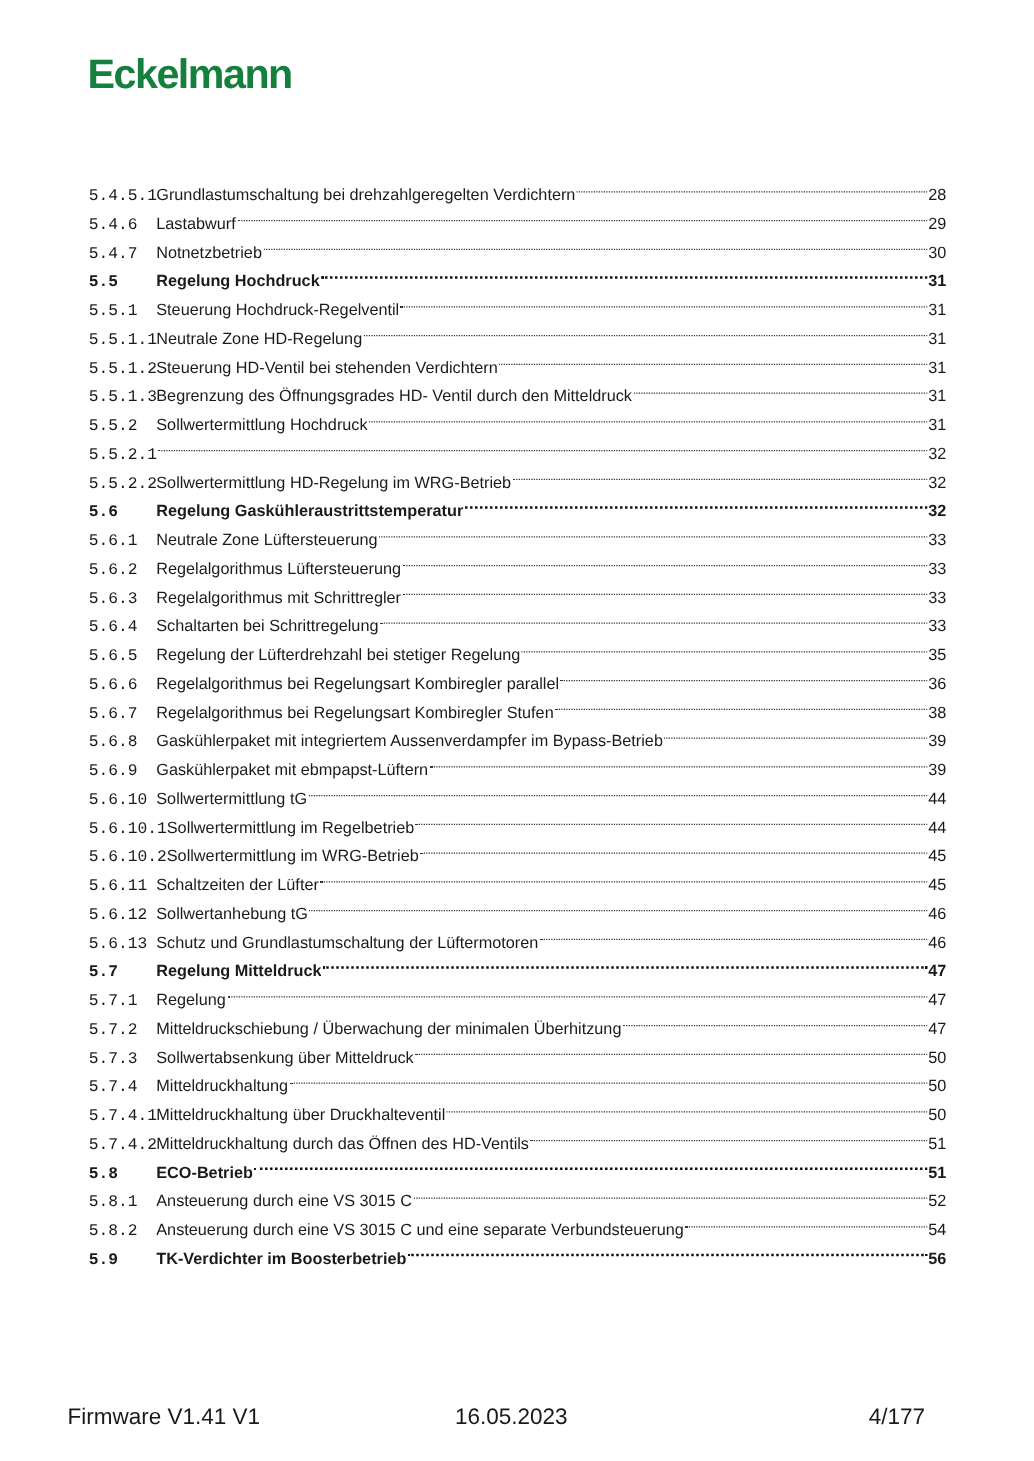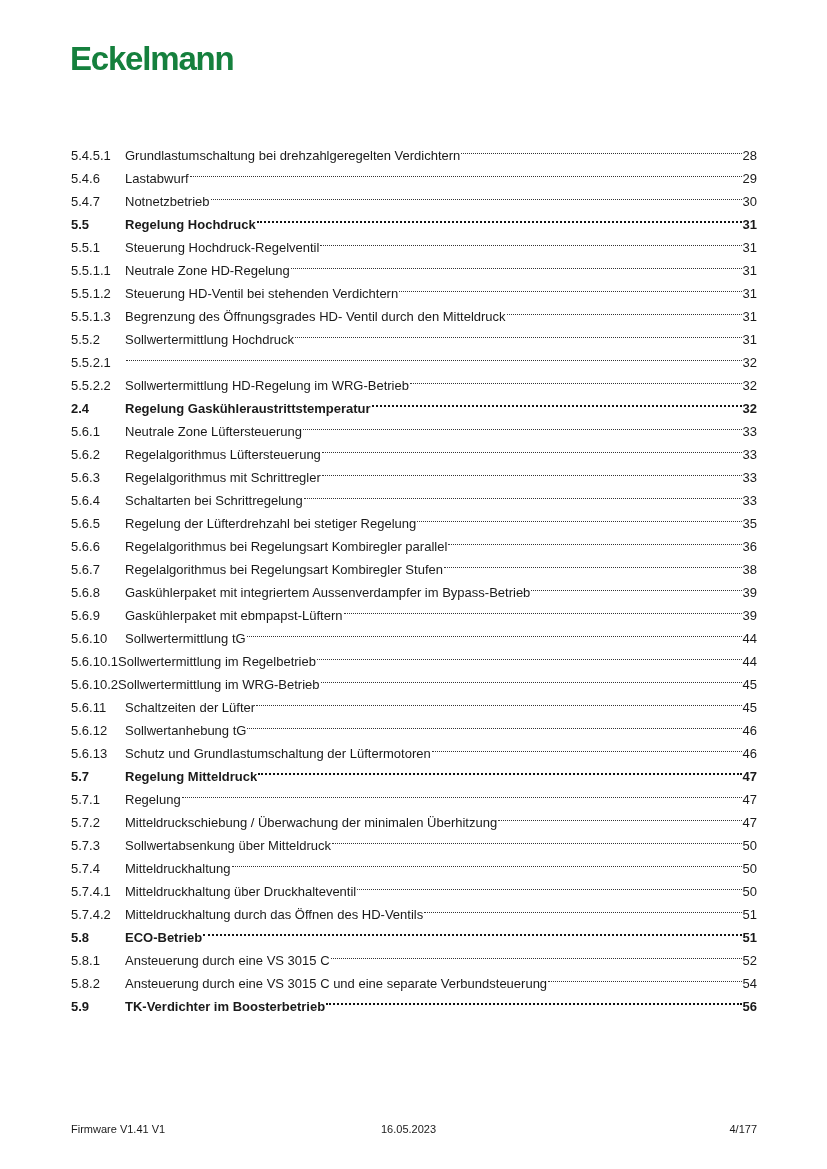--- a/index.html
+++ b/index.html
@@ -3,29 +3,29 @@
   <meta charset="utf-8">
   <style>
     html, body { margin: 0; padding: 0; background: #ffffff; }
     body { width: 827px; height: 1169px; position: relative; overflow: hidden;
            font-family: "Liberation Sans", sans-serif; color: #1a1a1a; }
     .logo { position: absolute; left: 70px; top: 42px; font-family: "Liberation Sans", sans-serif;
             font-weight: 700; font-size: 33px; letter-spacing: -1.2px; color: #15803d; line-height: 1; }
     .toc { position: absolute; left: 71px; top: 137px; width: 686px; }
     .row { display: flex; align-items: baseline; height: 23px; font-size: 13px; line-height: 23px; white-space: nowrap; }
     .row.bold { font-weight: 700; }
-    .num { width: 54px; flex: 0 0 54px; }
+    .num { width: 54px; flex: 0 0 54px; font-family: Liberation Mono, monospace; }
     .num.wide { width: auto; flex: 0 0 auto; }
     .title { flex: 0 1 auto; overflow: hidden; }
     .leader { flex: 1 1 auto; overflow: hidden; margin: 0 1px; position: relative; height: 23px; }
     .leader::before { content: ""; position: absolute; left: 0; right: 0; bottom: 6px;
                       border-bottom: 1.4px dotted #333; }
     .row.bold .leader::before { border-bottom: 2px dotted #111; }
     .page { flex: 0 0 auto; text-align: right; }
-    .footer { position: absolute; top: 1123px; left: 71px; width: 686px; height: 18px; font-size: 11px; }
+    .footer { position: absolute; top: 1123px; left: 54px; width: 686px; height: 18px; font-size: 18px; }
     .footer span { position: absolute; top: 0; }
     .f-left { left: 0; }
     .f-center { left: 310px; }
     .f-right { right: 0; }
   </style>
 </head>
 <body>
 
 <div class="logo">Eckelmann</div>
 
@@ -89,21 +89,21 @@
       <span class="leader"></span>
       <span class="page">32</span>
     </div>
     <div class="row">
       <span class="num">5.5.2.2</span>
       <span class="title">Sollwertermittlung HD-Regelung im WRG-Betrieb</span>
       <span class="leader"></span>
       <span class="page">32</span>
     </div>
     <div class="row bold">
-      <span class="num">2.4</span>
+      <span class="num">5.6</span>
       <span class="title">Regelung Gaskühleraustrittstemperatur</span>
       <span class="leader"></span>
       <span class="page">32</span>
     </div>
     <div class="row">
       <span class="num">5.6.1</span>
       <span class="title">Neutrale Zone Lüftersteuerung</span>
       <span class="leader"></span>
       <span class="page">33</span>
     </div>

